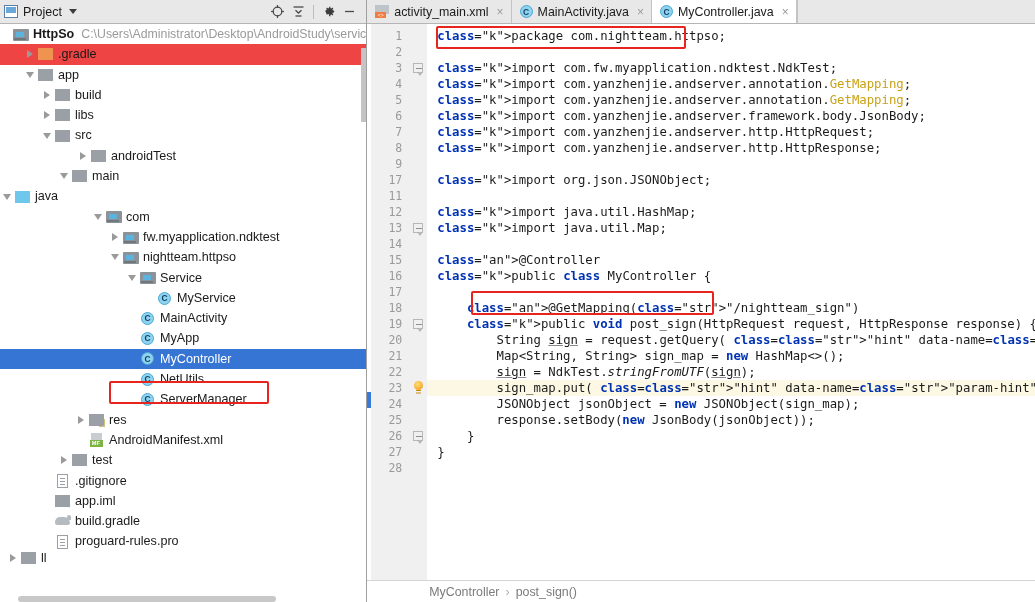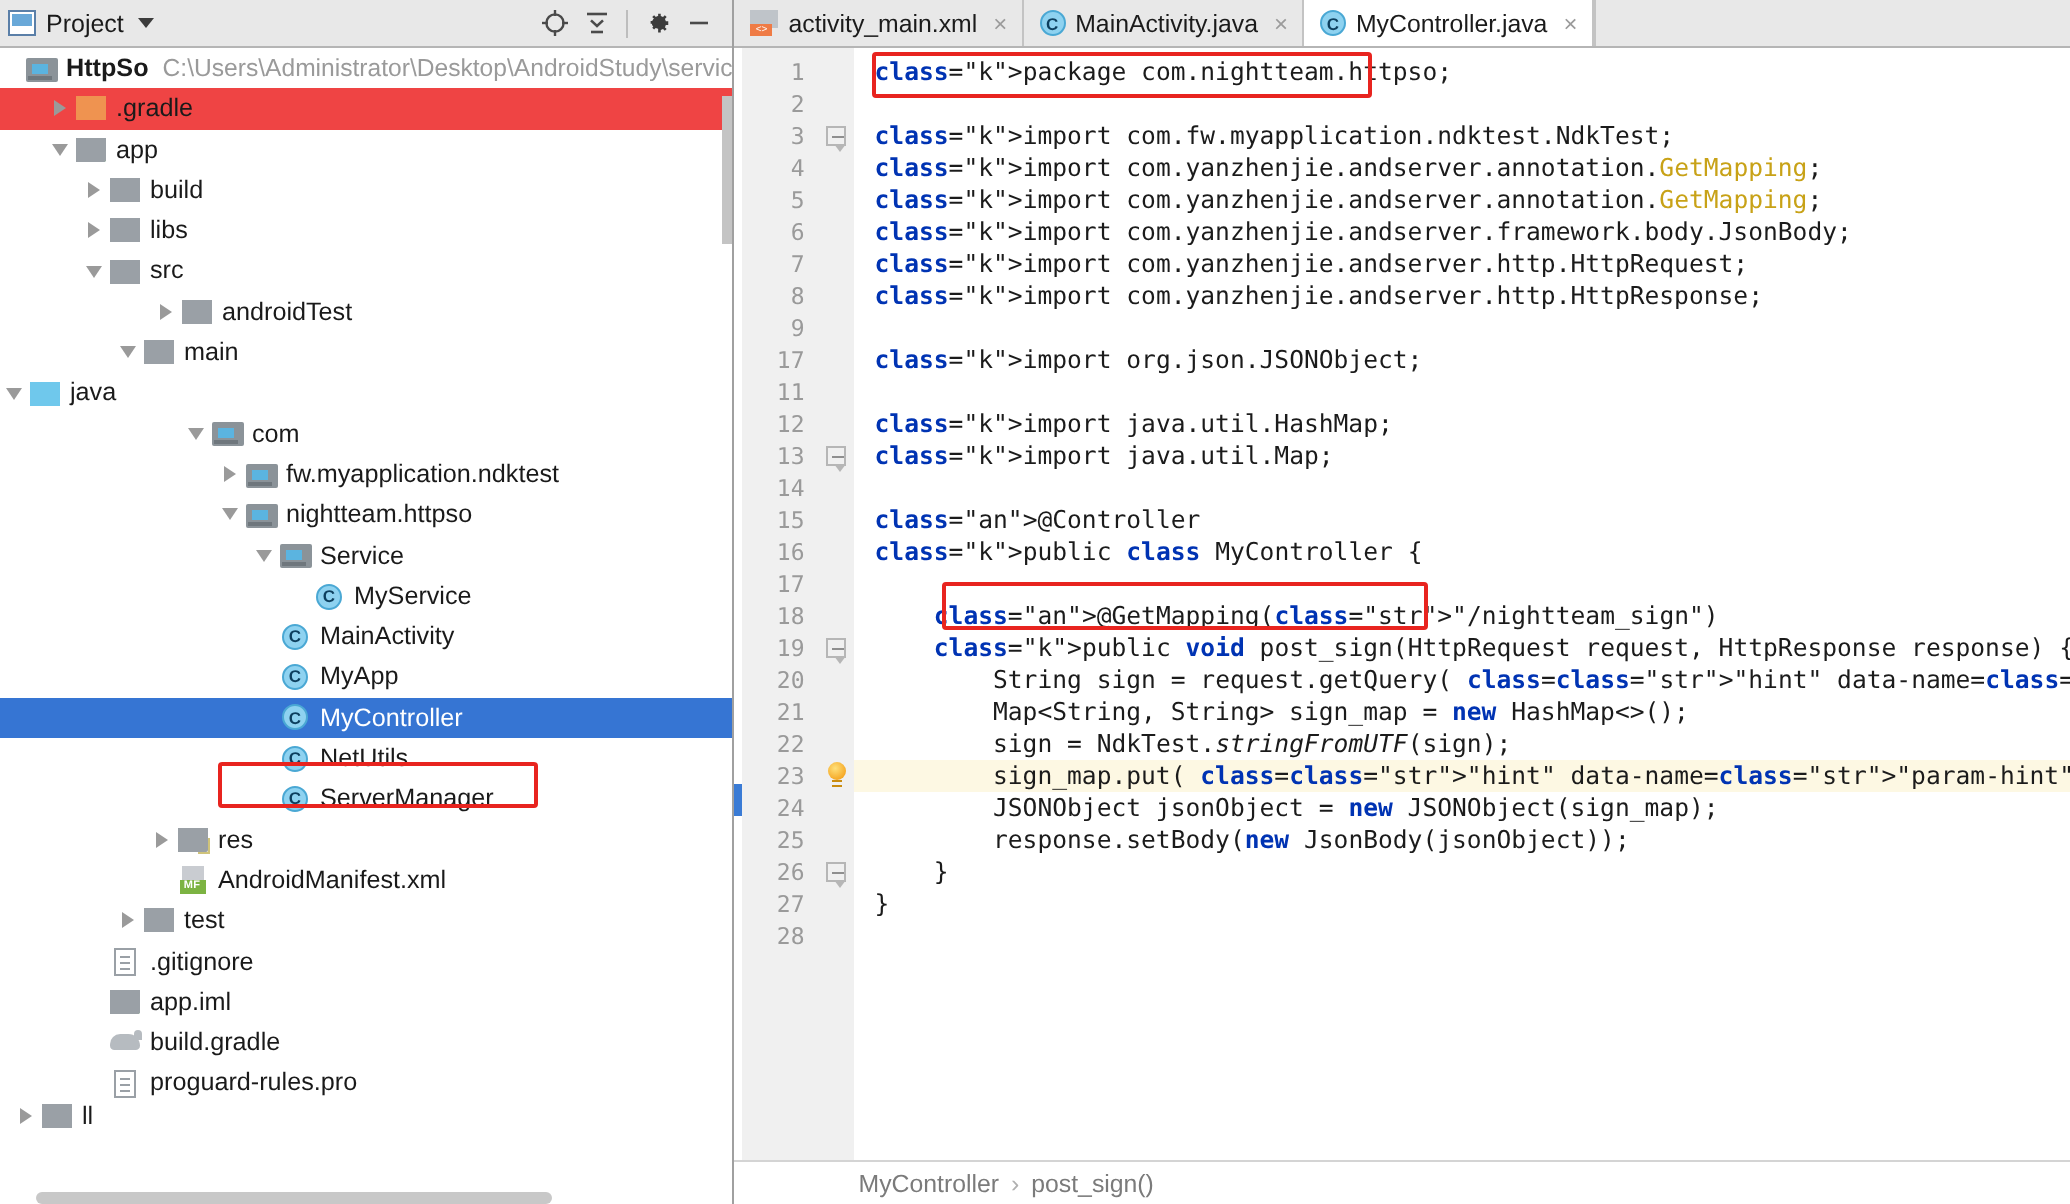--- a/index.html
+++ b/index.html
@@ -324,21 +324,21 @@
     font-size: 12.3px;
     color: #1b1b1b;
     white-space: pre;
     padding-left: 10px;
     position: relative;
   }
   .cline.hl { background: #fdf8e3; }
   .k  { color: #0033b3; font-weight: bold; }
   .cn { color: #c8a217; }
   .ital { font-style: italic; color:#1b1b1b; }
-  .und { text-decoration-color:#8a8a8a; }
+  .und { text-decoration: underline; text-decoration-color:#8a8a8a; }
 
   
   #breadcrumb {
     height: 22px; flex: none;
     background: #ffffff;
     border-top: 1px solid #d4d4d4;
     display: flex; align-items: center;
     padding-left: 62px;
     font-size: 12.4px;
     color: #7b7b7b;

